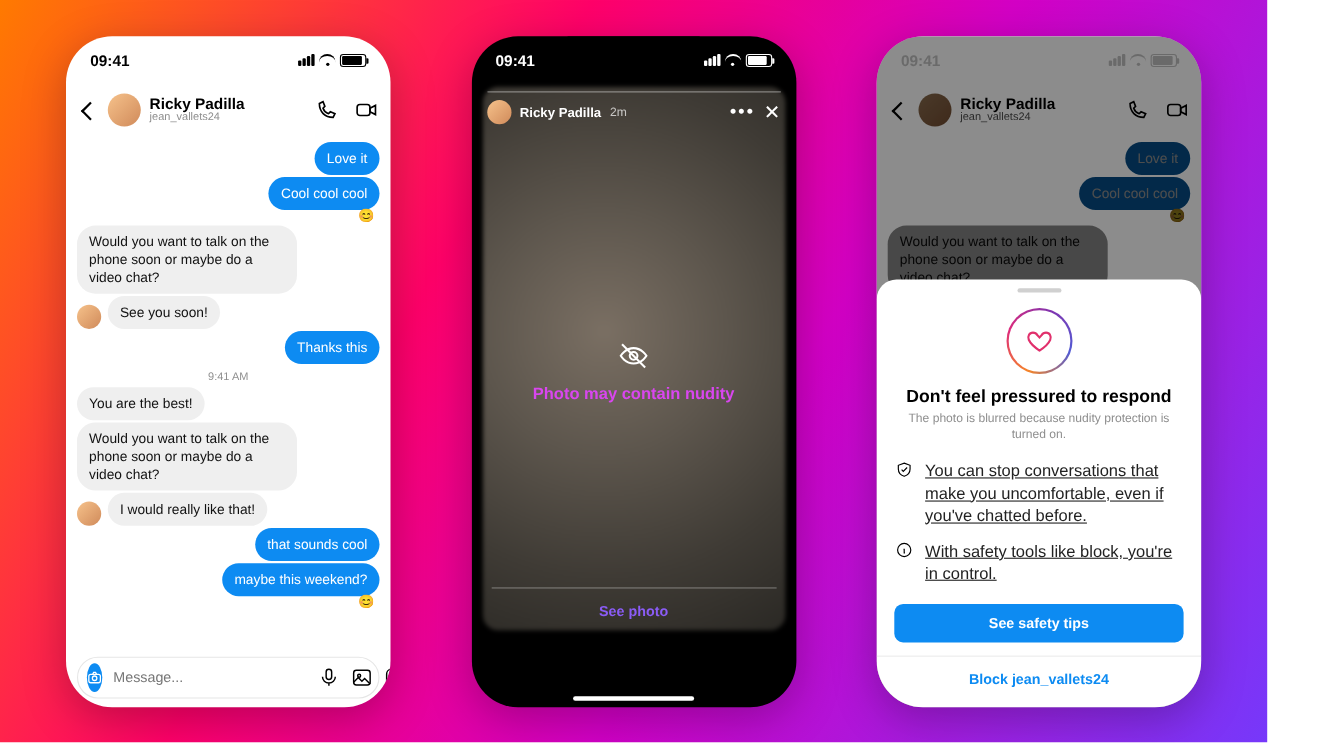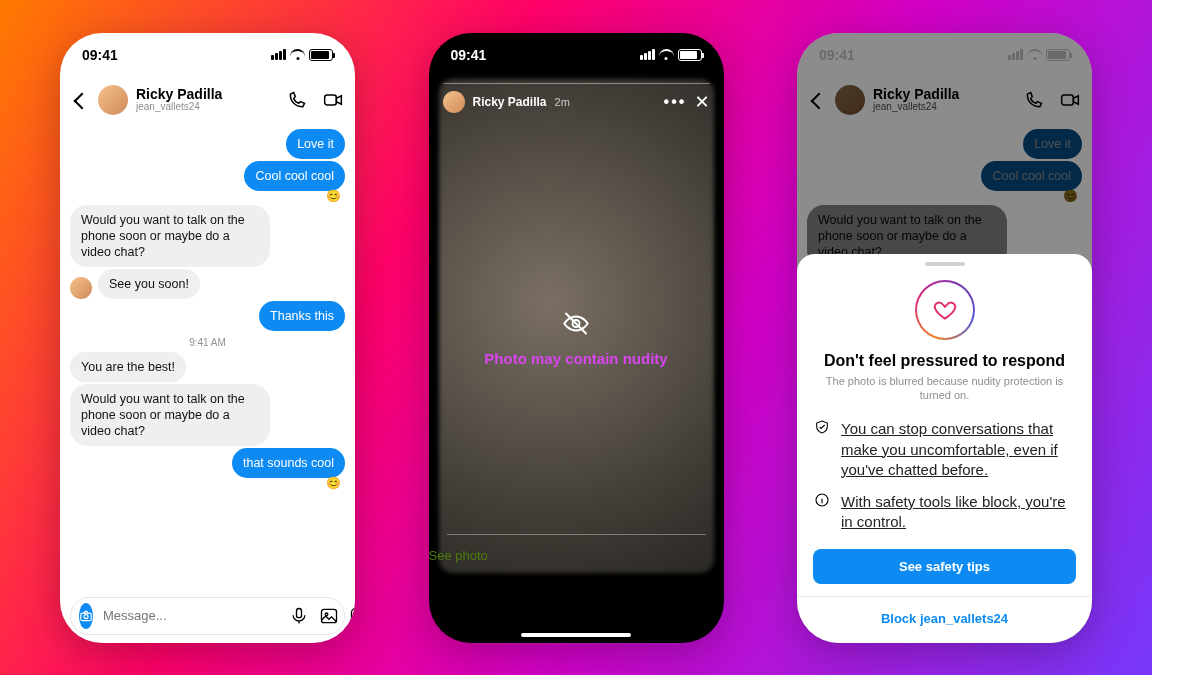--- a/index.html
+++ b/index.html
@@ -64,21 +64,21 @@
   .story-bar { position:absolute; left:14px; right:14px; top:50px; height:1.5px; background:rgba(255,255,255,.4); border-radius:2px; z-index:5;}
   .story-head { position:absolute; left:14px; right:14px; top:58px; display:flex; align-items:center; gap:8px; color:#fff; z-index:5;}
   .story-head .name { font-size:12px; font-weight:600;}
   .story-head .age { font-size:11px; color:rgba(255,255,255,.7);}
   .story-head .spacer{flex:1}
   .dots { letter-spacing:2px; font-weight:700;}
   .xbtn { font-size:18px; line-height:1;}
   .story-center { position:absolute; left:0; right:0; top:50%; transform:translateY(-50%); display:flex; flex-direction:column; align-items:center; gap:12px; color:#d946ef; z-index:5;}
   .story-center .label { font-size:15px; font-weight:700;}
   .story-divider { position:absolute; left:18px; right:18px; bottom:108px; height:1px; background:rgba(255,255,255,.35); z-index:5;}
-  .story-cta { position:absolute; left:0; right:0; bottom:80px; color:#4d7c0f; font-size:13px; font-weight:400; z-index:5;}
+  .story-cta { position:absolute; left:0; right:0; bottom:80px; text-align:center; color:#8b5cf6; font-size:13px; font-weight:700; z-index:5;}
   .home-ind { position:absolute; left:50%; bottom:6px; transform:translateX(-50%); width:110px; height:4px; background:#fff; border-radius:3px;}
   
   .dim { position:absolute; inset:0; background:rgba(0,0,0,.45); z-index:10;}
   .sheet { position:absolute; left:0; right:0; bottom:0; background:#fff; border-radius:18px 18px 0 0; z-index:20; padding:8px 16px 16px;}
   .grabber { width:40px; height:4px; background:#d0d0d0; border-radius:3px; margin:0 auto 14px;}
   .ring { width:60px; height:60px; border-radius:50%; margin:0 auto 12px; padding:2px;
     background: conic-gradient(from 200deg, #f58529, #dd2a7b, #8134af, #515bd4, #f58529);
     display:flex; align-items:center; justify-content:center;}
   .ring-inner { width:100%; height:100%; border-radius:50%; background:#fff; display:flex; align-items:center; justify-content:center;}
   .sheet h3 { text-align:center; font-size:16px; font-weight:700; margin-bottom:4px;}
@@ -156,22 +156,29 @@
         </div>
 
       <div class="ts">9:41 AM</div>
 
       <div class="row in">
           <div class="bubble">You are the best!</div>
         </div>
       <div class="row in">
           <div class="bubble">Would you want to talk on the phone soon or maybe do a video chat?</div>
         </div>
+      <div class="row in">
+          <span class="avatar sm"></span>
+          <div class="bubble">I would really like that!</div>
+        </div>
       <div class="row out">
           <div class="bubble">that sounds cool</div>
+        </div>
+      <div class="row out">
+          <div class="bubble">maybe this weekend?</div>
         </div>
       <div class="reaction">😊</div>
 
     </div>
 
     <div class="composer">
       <span class="cam">
         <svg width="14" height="14" viewBox="0 0 24 24" fill="none" stroke="#fff" stroke-width="2">
             <rect x="3" y="7" width="18" height="13" rx="3"></rect>
             <circle cx="12" cy="13" r="3.5"></circle>

